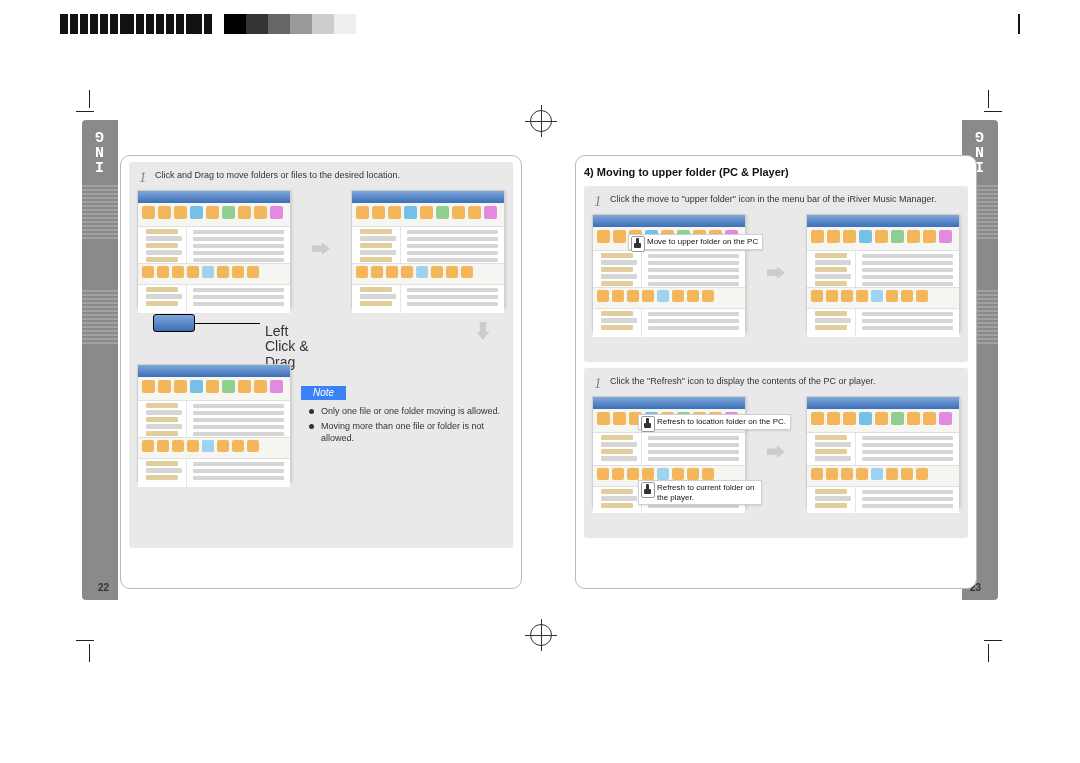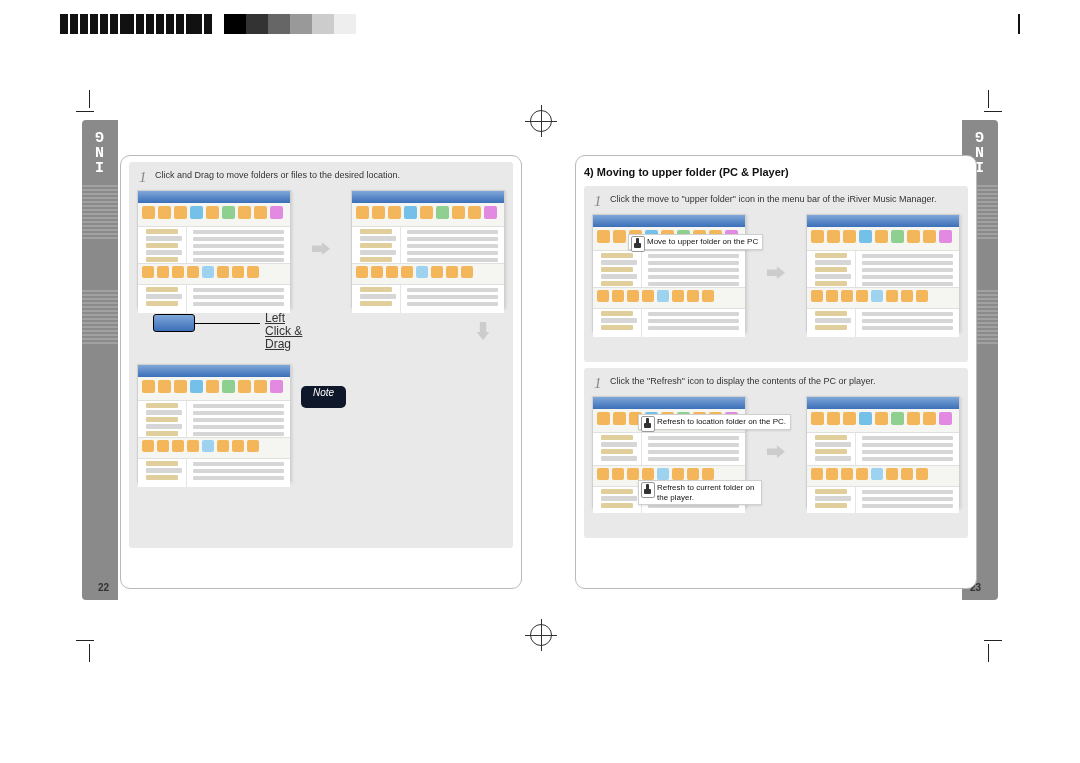--- a/index.html
+++ b/index.html
@@ -210,26 +210,26 @@
     margin-top: 6px;
     gap: 10px;
   }
   .page-left .note-block {
     flex:1;
     font-size: 9px;
     padding-top: 22px;
   }
   .note-pill {
     display:inline-block;
-    background:#0f172a;
+    background:#3b82f6;
     color:#fff;
     font-style: italic;
     font-size: 10px;
-    padding: 1px 12px 10px 12px;
-    border-radius: 5px;
+    padding: 1px 12px 2px 12px;
+    border-radius: 0;
   }
   .note-block ul {
     margin: 6px 0 0 0;
     padding-left: 12px;
     color:#333;
   }
   .note-block li {
     list-style: none;
     position: relative;
     padding-left: 8px;
@@ -260,25 +260,24 @@
     position:absolute;
     right:-66px;
     top:8px;
     width:66px;
     height:1px;
     background:#000;
   }
   .drag-label {
     position:absolute;
     left: 136px;
-    top: 150px;
-    font-size: 12px;
+    top: 162px;
+    font-size: 14px;
     line-height: 1.1;
     color:#333;
-    text-decoration:underline;
   }
 
   
   .page-right .pane {
     height: 158px;
     position: relative;
   }
   .page-right .pane.bottom {
     height: 152px;
   }
@@ -617,20 +616,24 @@
             </div>
             <div class="list">
               <div></div>
               <div></div>
               <div></div>
             </div>
           </div>
       </div>
       <div class="note-block">
         <span class="note-pill">Note</span>
+        <ul>
+          <li>Only one file or one folder moving is allowed.</li>
+          <li>Moving more than one file or folder is not allowed.</li>
+        </ul>
       </div>
     </div>
   </div>
 </div>
 
 <div class="page page-right">
   <div class="sec-head">4) Moving to upper folder (PC &amp; Player)</div>
   <div class="pane">
     <div class="step">
       <span class="num">1</span>

